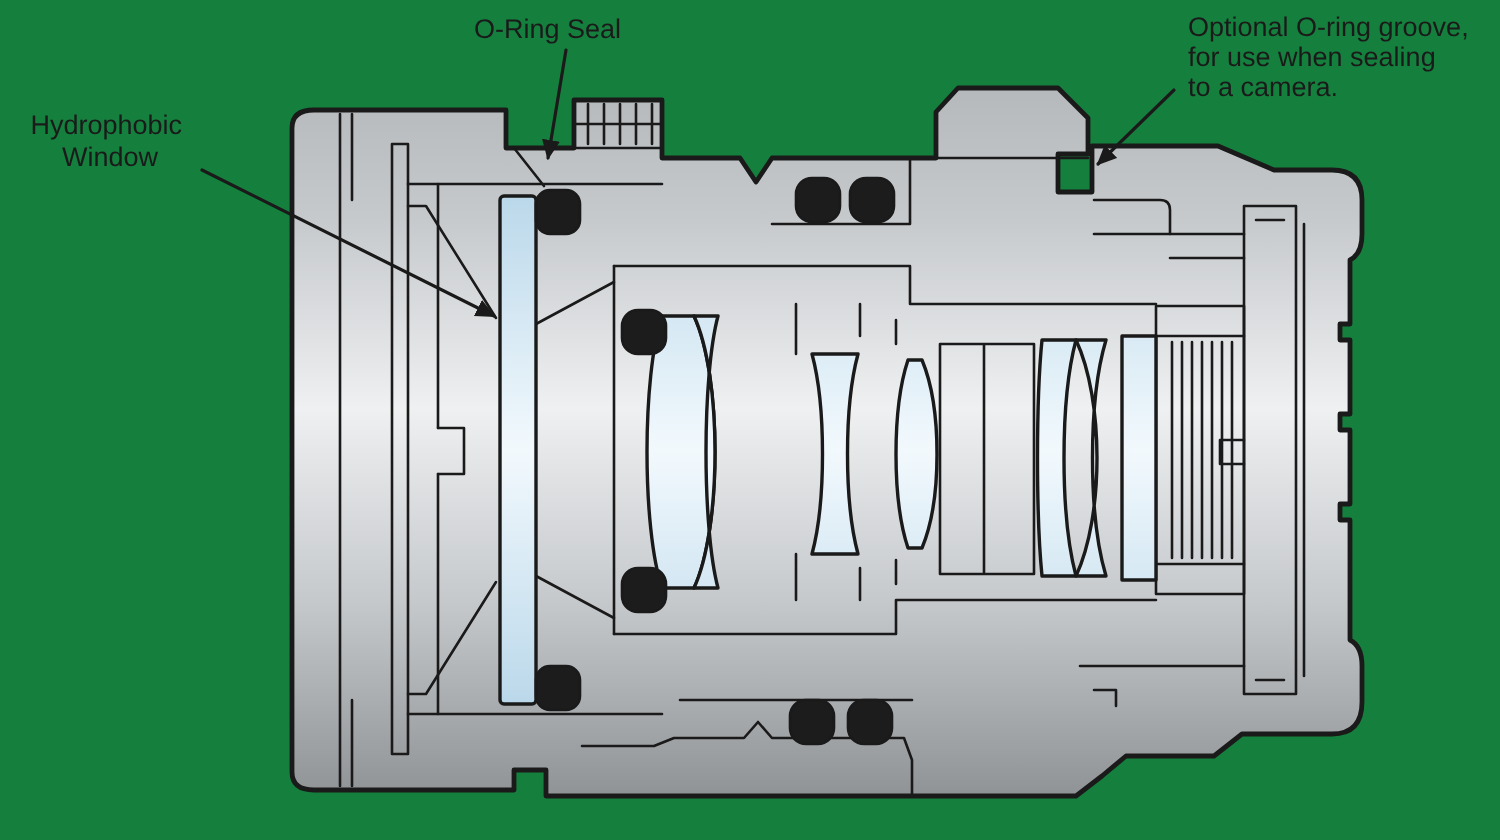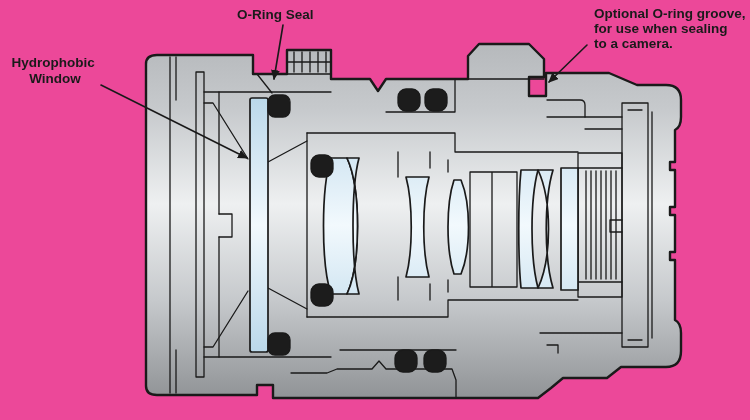--- a/index.html
+++ b/index.html
@@ -1,19 +1,18 @@
 <!DOCTYPE html>
 <html><head>
 <meta charset="utf-8">
 <style>
   html,body{margin:0;padding:0;background:#ffffff;}
   .stage{
-    position:relative;width:750px;height:420px;background:#ec4899;overflow:hidden;
+    position:relative;width:750px;height:420px;background:#15803d;overflow:hidden;
     font-family:"Liberation Sans", sans-serif;
-    font-weight:bold;
   }
   svg{display:block;}
   text{fill:#1a1a1a;font-family:"Liberation Sans",sans-serif;font-size:13.5px;}
 </style>
 </head>
 <body>
 
 <div class="stage">
 <svg width="750" height="420" viewBox="0 0 750 420">
   <defs>

